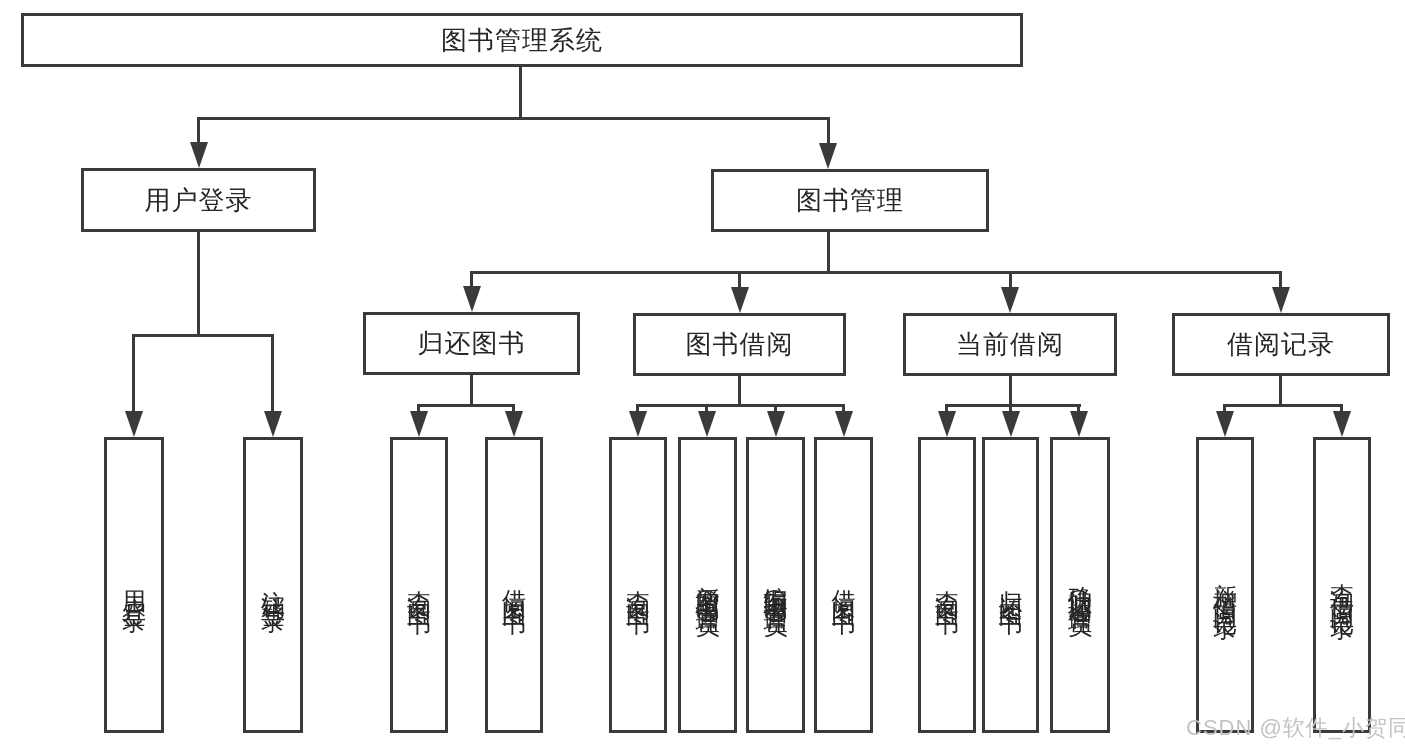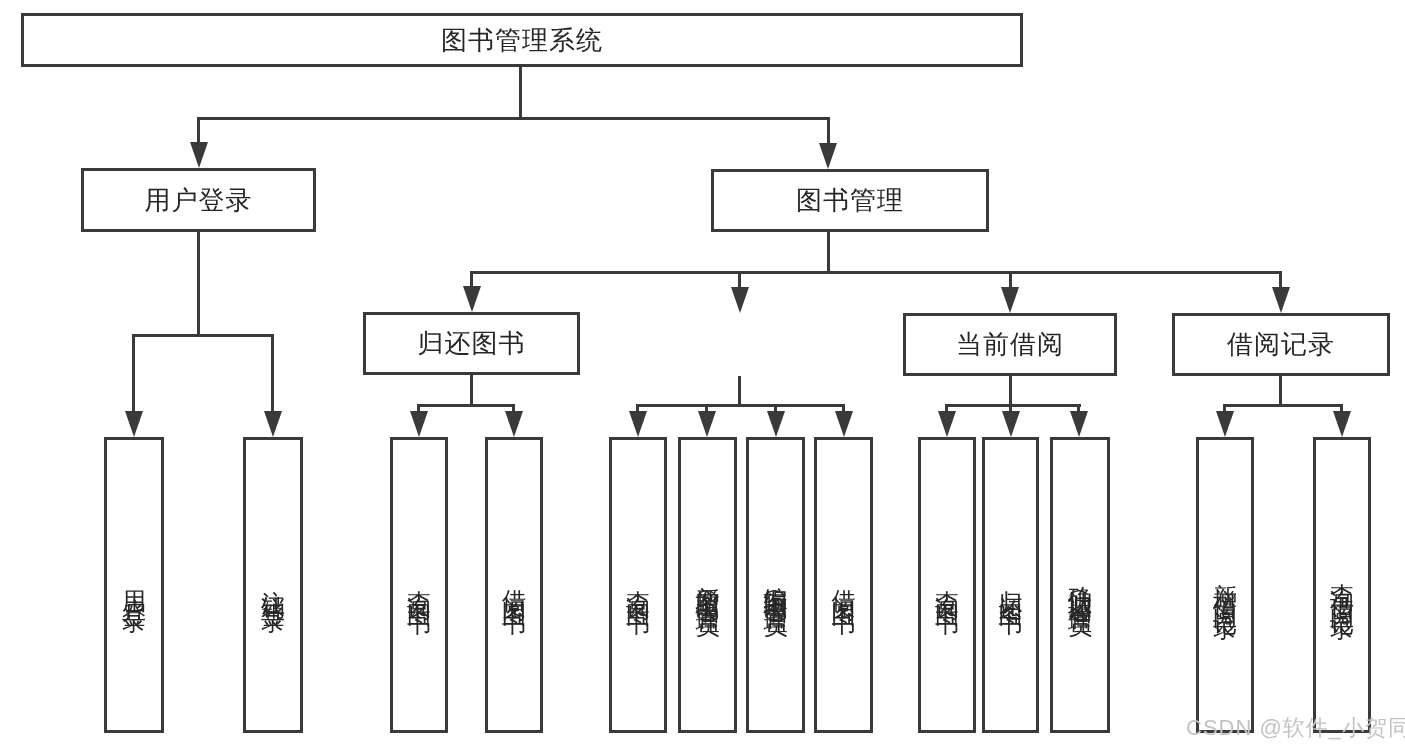--- a/index.html
+++ b/index.html
@@ -53,20 +53,23 @@
   </div>
 
   <div class="node" style="left:711px;top:169px;width:278px;height:63px;">
     <span class="lbl">图书管理</span>
   </div>
 
   <div class="node" style="left:363px;top:312px;width:217px;height:63px;">
     <span class="lbl">归还图书</span>
   </div>
 
+  <div class="node" style="left:633px;top:313px;width:213px;height:63px;">
+    <span class="lbl">图书借阅</span>
+  </div>
 
   <div class="node" style="left:1172px;top:313px;width:218px;height:63px;">
     <span class="lbl">借阅记录</span>
   </div>
 
   <div class="node" style="left:903px;top:313px;width:214px;height:63px;">
     <span class="lbl">当前借阅</span>
   </div>
 
   <div class="leaf" style="left:104px;width:60px;">

